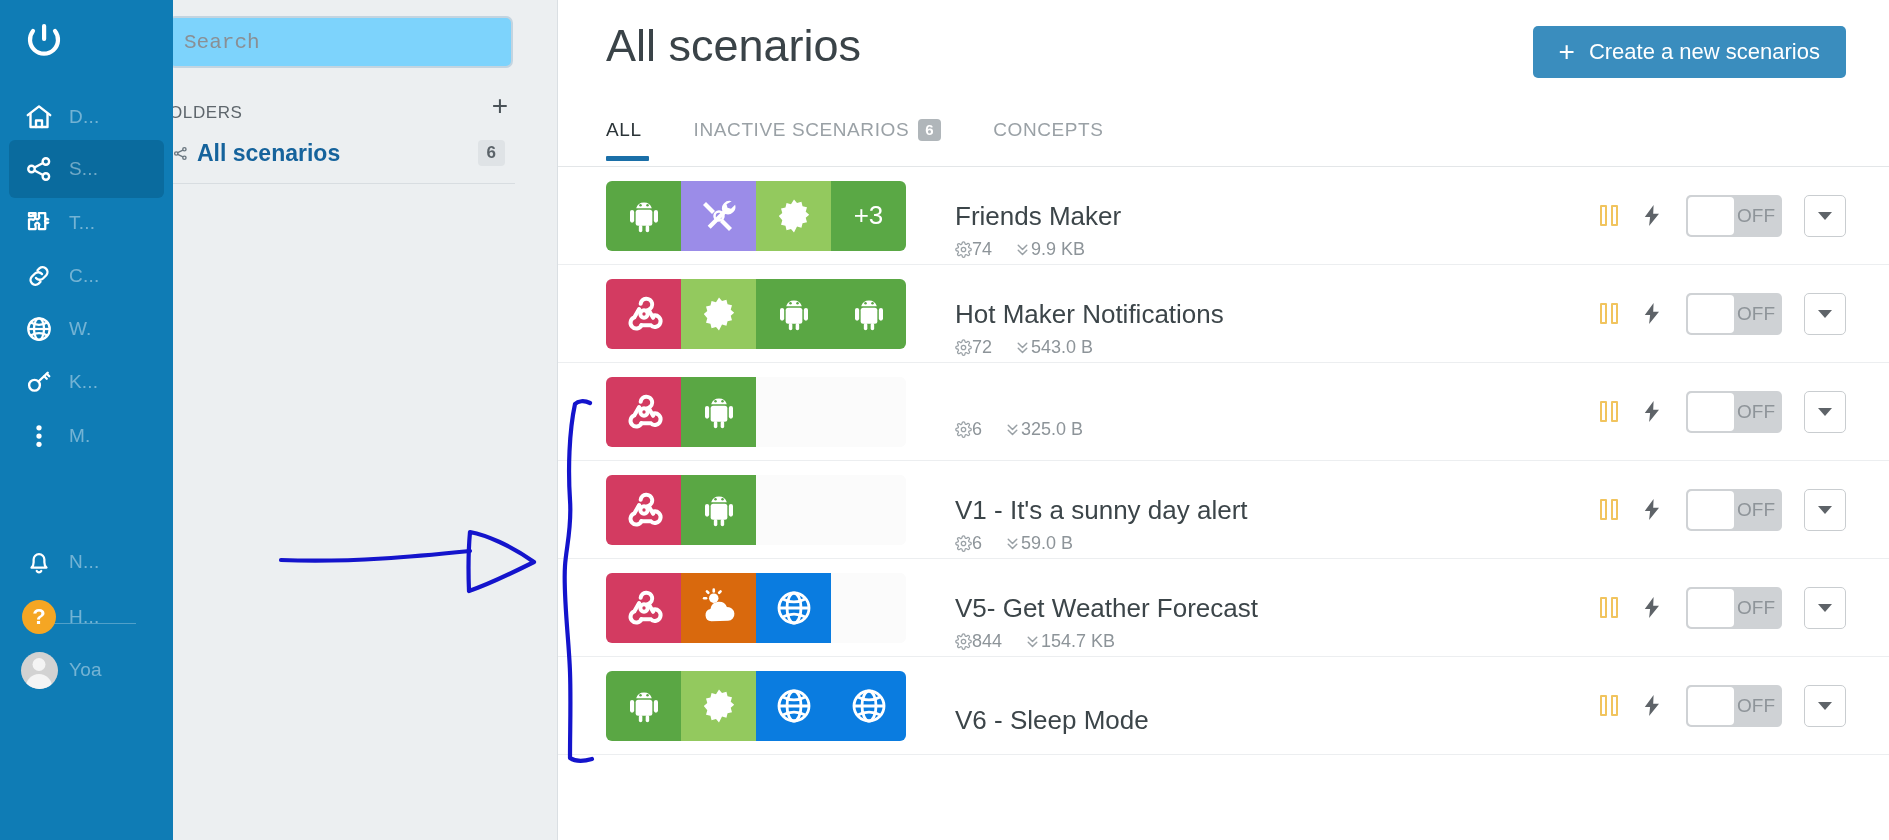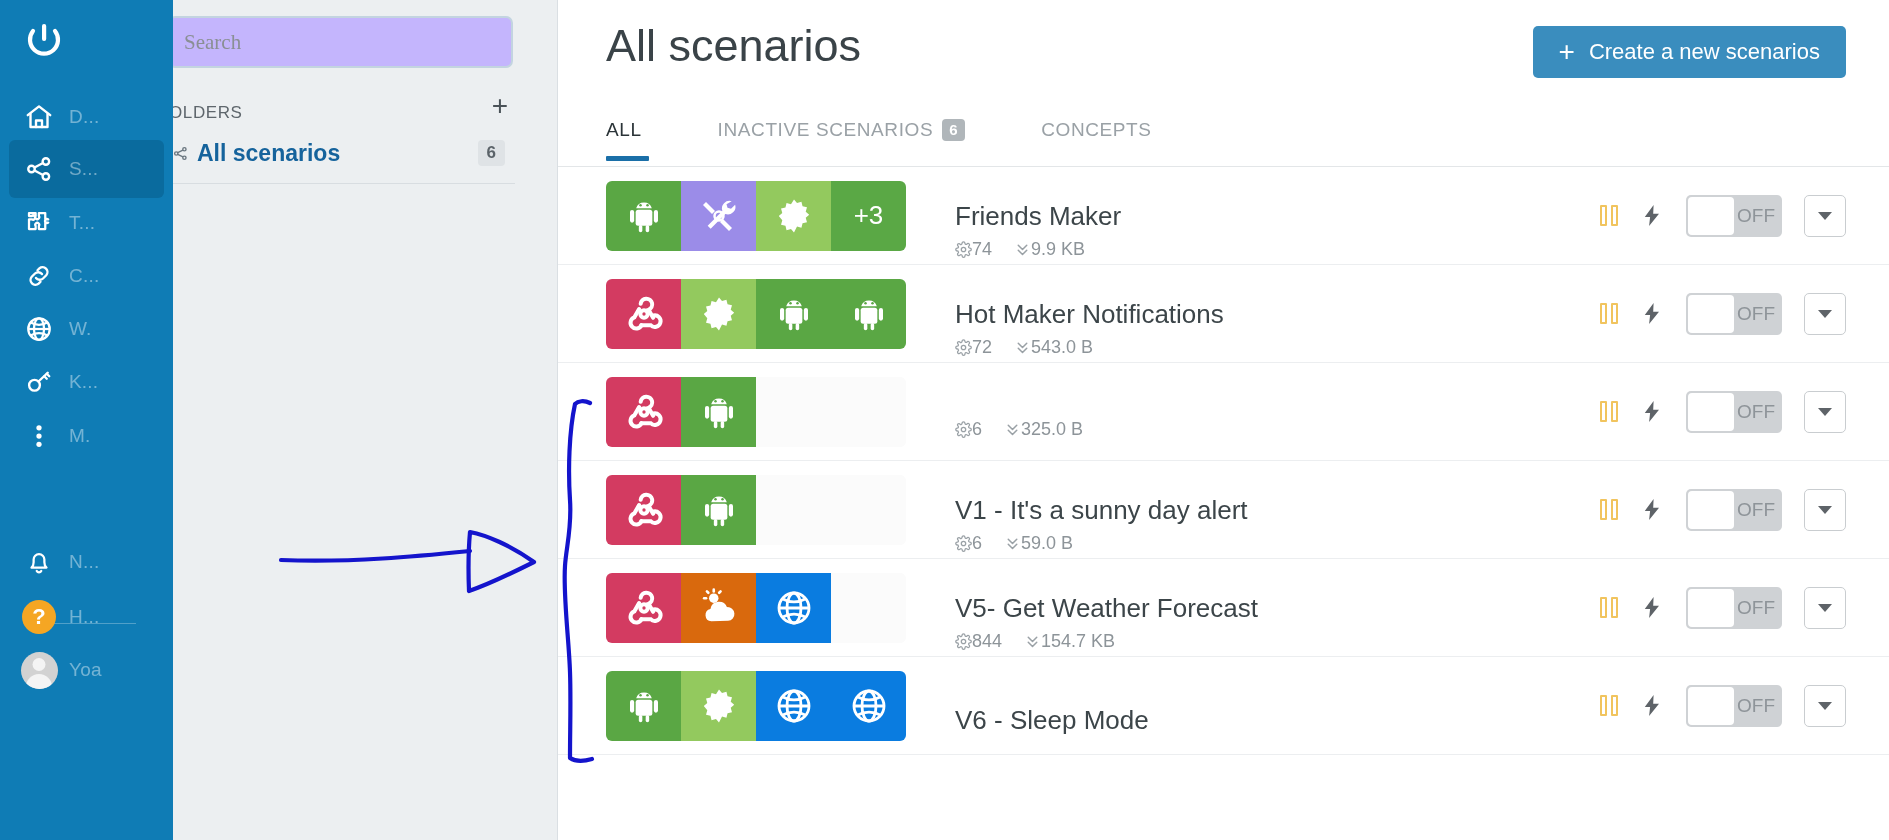--- a/index.html
+++ b/index.html
@@ -57,22 +57,22 @@
   }
 
   
   #folders {
     position: absolute; left: 173px; top: 0; width: 385px; height: 840px;
     background: #eceff1; border-right: 1px solid #dadfe3; z-index: 20;
   }
   #search-wrap { position: absolute; left: -5px; top: 16px; width: 345px; }
   #search-input {
     width: 100%; height: 52px; border: 2px solid #c3d4e0; border-radius: 7px;
-    background: #c4b5fd; font-size: 21px; color: #333; padding: 0 14px;
-    font-family: Liberation Serif, serif; outline: none;
+    background: #7dd3fc; font-size: 21px; color: #333; padding: 0 14px;
+    font-family: Liberation Mono, monospace; outline: none;
   }
   #search-input::placeholder { color: #8a8f94; }
   #folders-head {
     position: absolute; left: -4px; top: 92px; width: 345px; height: 28px;
     display: flex; align-items: center; justify-content: space-between;
   }
   #folders-title {
     font-size: 17px; font-weight: normal; color: #5e666c; letter-spacing: .6px; margin-top: 14px;
   }
   #folders-add { font-size: 28px; color: #4a5258; line-height: 1; padding-right: 6px; }
@@ -100,21 +100,21 @@
   #create-btn {
     position: absolute; right: 43px; top: 26px; height: 52px;
     background: #3a8dbe; border: none; border-radius: 5px; color: #fff;
     font-size: 22px; padding: 0 26px; display: flex; align-items: center;
     gap: 14px; font-family: "Liberation Sans", sans-serif; cursor: pointer;
   }
   #create-plus { font-size: 28px; line-height: 1; font-weight: normal; }
 
   #tabs {
     position: absolute; left: 48px; top: 119px; height: 48px;
-    display: flex; align-items: flex-start; gap: 76px;
+    display: flex; align-items: flex-start; gap: 52px;
   }
   .tab {
     font-size: 19px; color: #9aa1a6; letter-spacing: .6px; cursor: pointer;
     position: relative; padding-bottom: 20px; display: flex; align-items: center; gap: 9px;
   }
   .tab.active { color: #2b3438; }
   .tab.active::after {
     content: ""; position: absolute; left: 0; bottom: 0; width: 43px; height: 5px;
     background: #1a6fa8; border-radius: 1px;
   }

